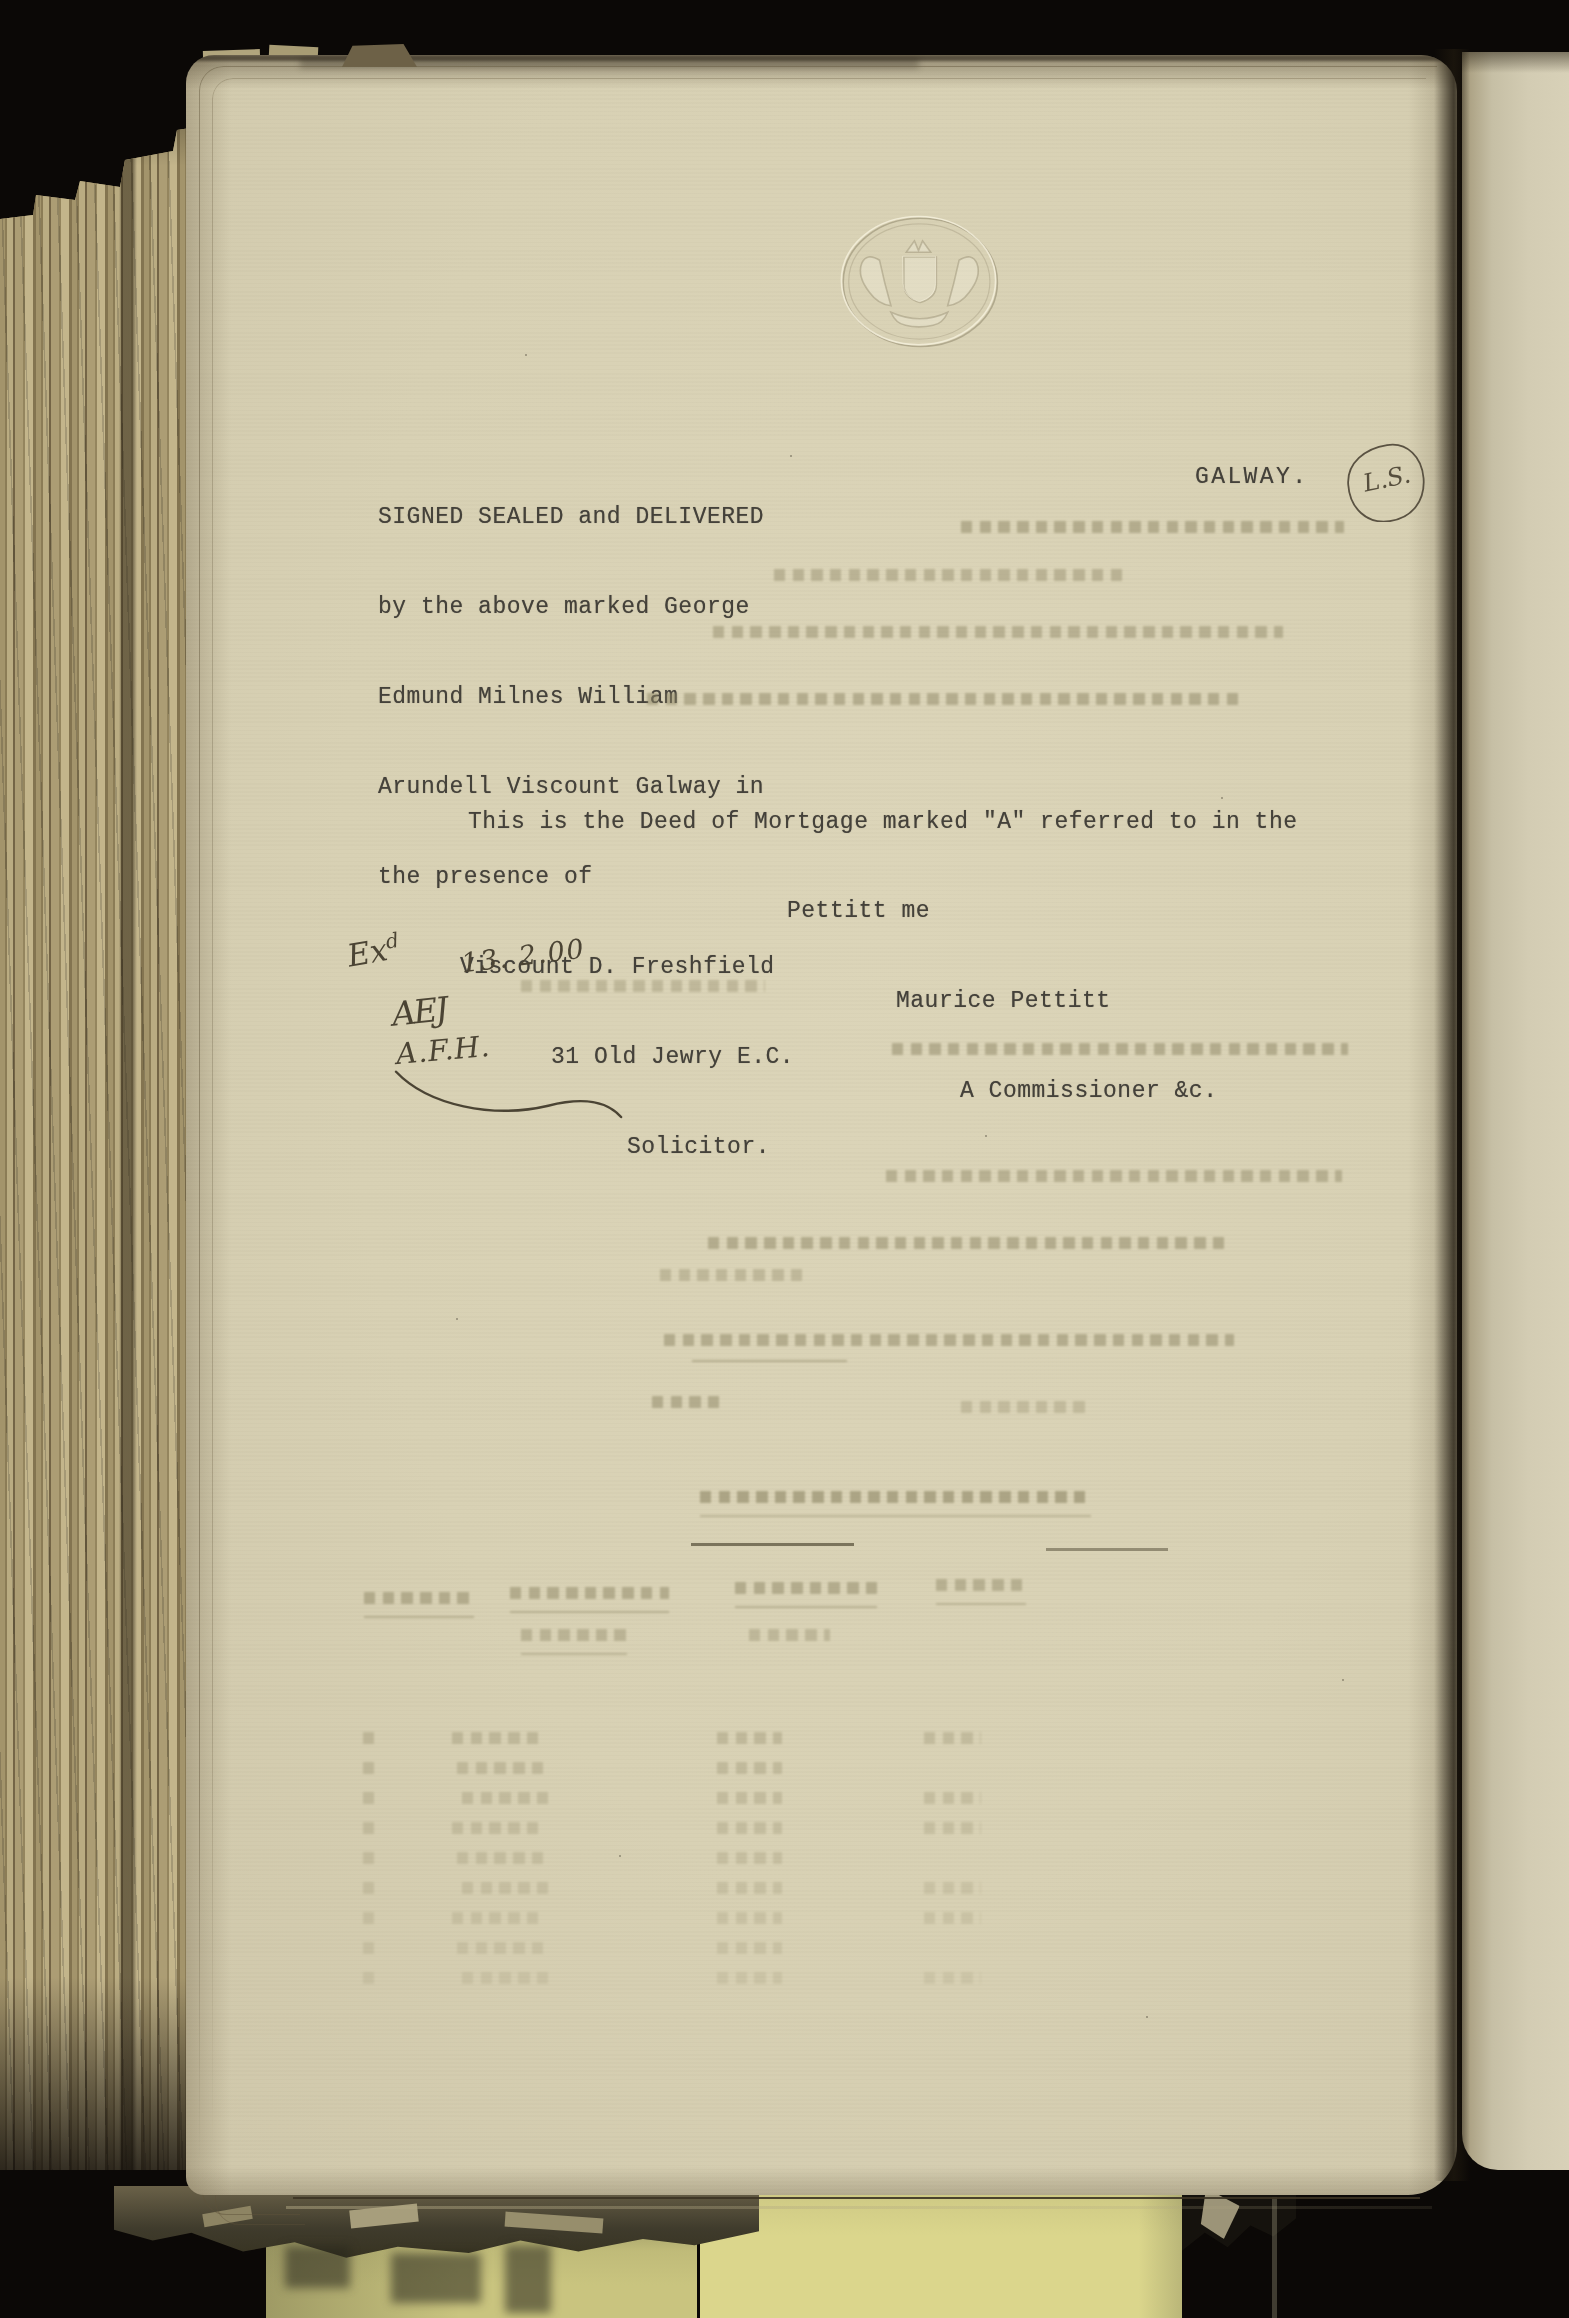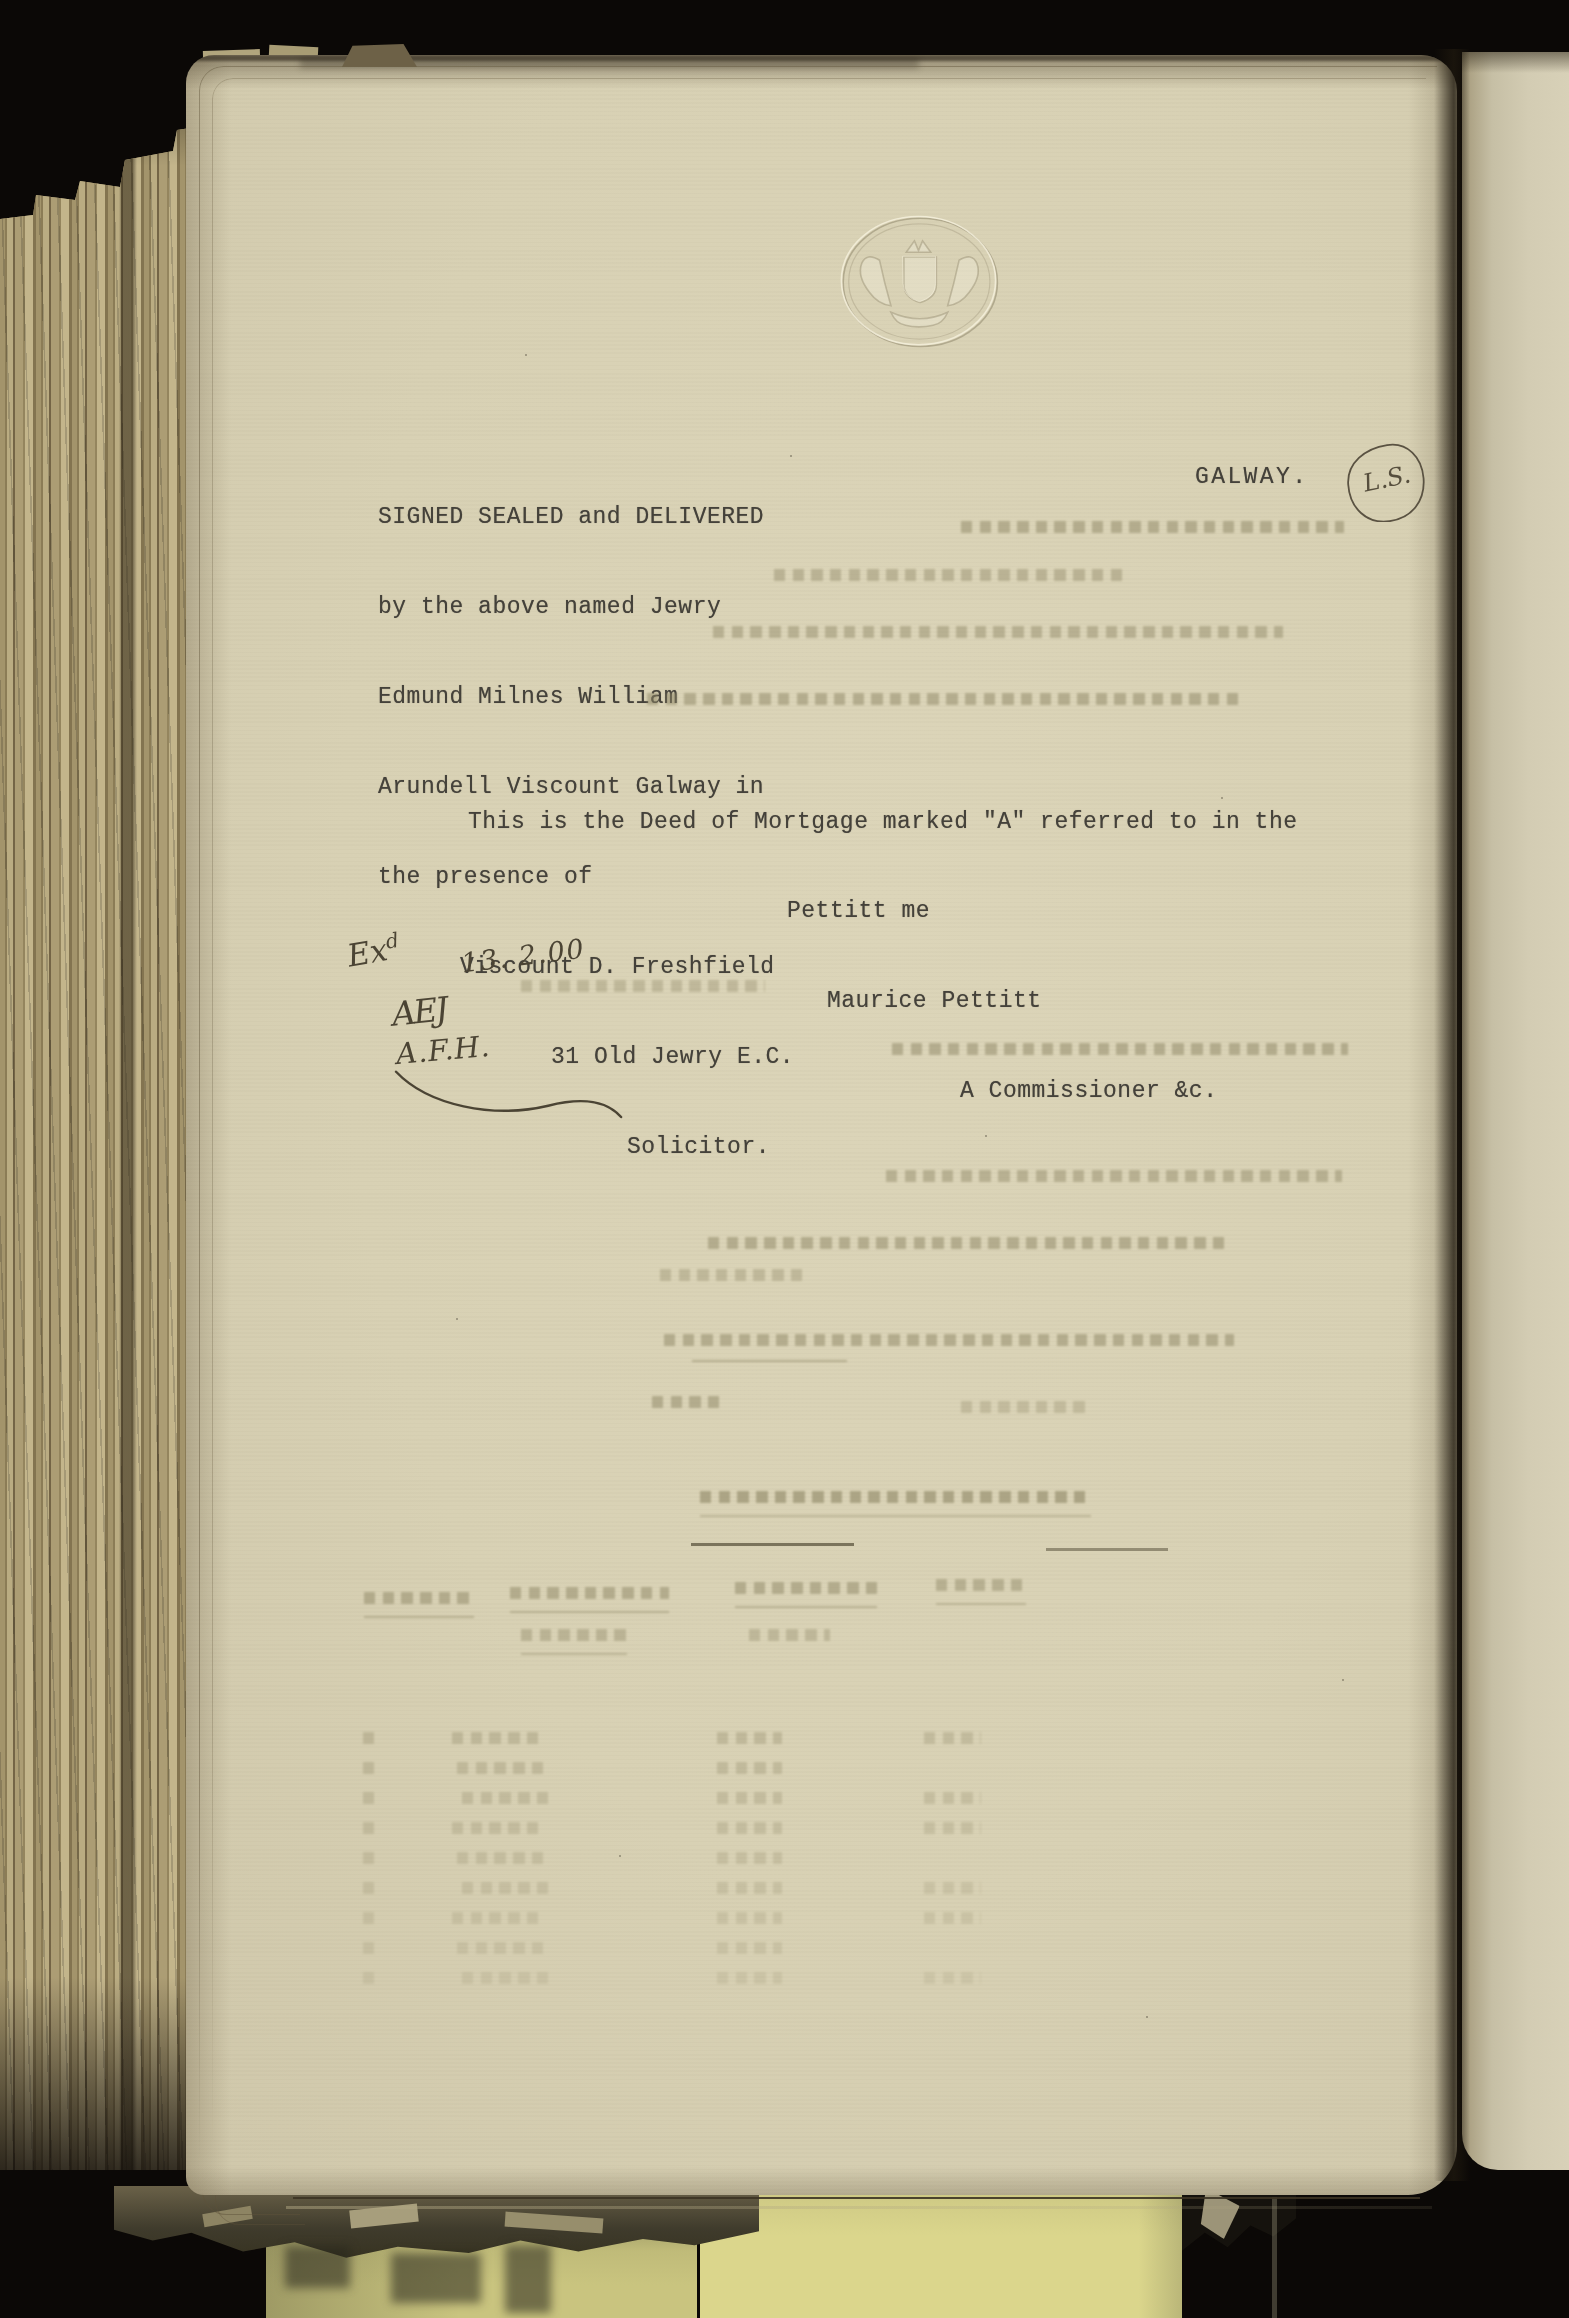--- a/index.html
+++ b/index.html
@@ -96,21 +96,21 @@
     -webkit-mask:linear-gradient(180deg,#000 78%,rgba(0,0,0,0));mask:linear-gradient(180deg,#000 78%,rgba(0,0,0,0));}
 
   
   .typed{position:absolute;font-family:"Liberation Mono","DejaVu Sans Mono",monospace;
     font-size:23px;line-height:30px;letter-spacing:0.5px;color:var(--ink);
     text-shadow:0 0 0.8px rgba(68,64,55,.55);white-space:pre;}
   .attestation{left:192px;top:387px;}
   .ind-1{margin-left:82px;} .ind-2{margin-left:173px;} .ind-3{margin-left:249px;}
   .exhibit{left:282px;top:690px;line-height:31px;}
   .jurat{left:601px;top:781px;}
-  .jurat .j2{margin-left:40px;} .jurat .j3{margin-left:173px;}
+  .jurat .j2{margin-left:109px;} .jurat .j3{margin-left:173px;}
   .signer{left:1009px;top:407px;letter-spacing:2.4px;}
 
   
   .handwriting{position:absolute;left:156px;top:864px;width:326px;height:269px;
     font-family:"DejaVu Serif","Liberation Serif",serif;font-style:italic;color:var(--hw);}
   .hw{position:absolute;white-space:nowrap;}
   .hw-ex{left:4.9px;top:13px;font-size:31px;transform:rotate(-10deg);}
   .hw-ex sup{font-size:20.3px;}
   .hw-date{left:119px;top:21px;font-size:27px;letter-spacing:1.6px;transform:rotate(-7deg);}
   .hw-ia{left:50px;top:73px;font-size:33px;letter-spacing:-2.4px;transform:rotate(-6deg);}
@@ -188,21 +188,21 @@
           <path d="M66,126 q36,16 70,0 q-6,14 -18,16 q-18,4 -34,0 q-12,-2 -18,-16 z"></path>
         </g>
         <g stroke="rgba(248,243,224,.6)" stroke-width="1.2">
           <path d="M82,58 h40 v34 q0,16 -20,22 q-20,-6 -20,-22 z" transform="translate(-1,-1)"></path>
         </g>
       </g>
     </svg>
 
     <div class="typed attestation">
       <div>SIGNED SEALED and DELIVERED</div>
-      <div>by the above named Jewry</div>
+      <div>by the above marked George</div>
       <div>Edmund Milnes William</div>
       <div>Arundell Viscount Galway in</div>
       <div>the presence of</div>
       <div class="ind-1">Viscount D. Freshfield</div>
       <div class="ind-2">31 Old Jewry E.C.</div>
       <div class="ind-3">Solicitor.</div>
     </div>
 
     <div class="typed signer">GALWAY.</div>
 

